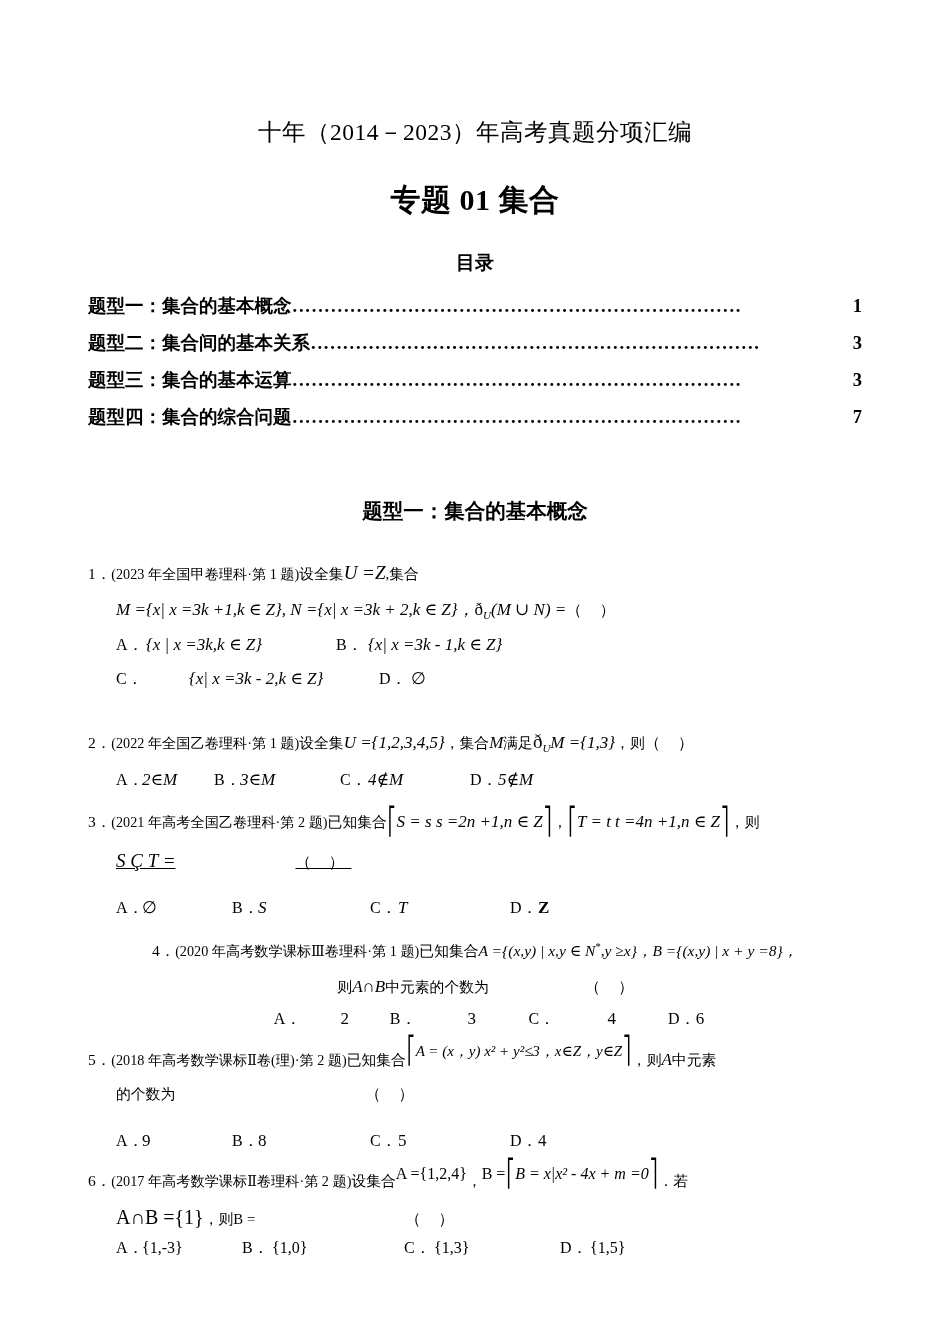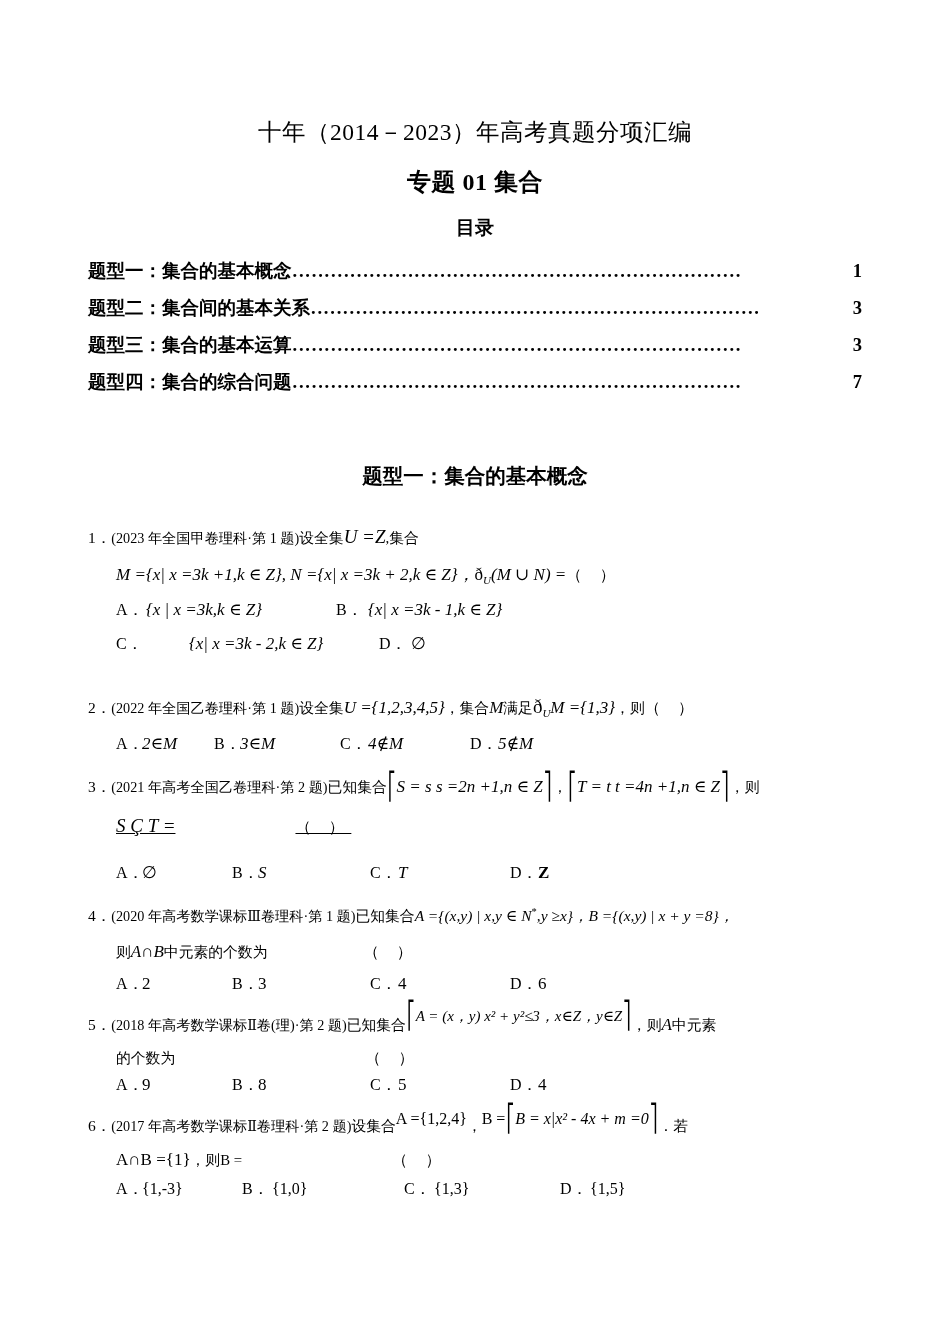--- a/index.html
+++ b/index.html
@@ -29,23 +29,23 @@
     font-weight: normal;
     font-size: 23.5px;
     letter-spacing: 0.5px;
     margin: 0;
     padding-top: 118px;
     line-height: 1.2;
   }
   .doc-subtitle {
     text-align: center;
     font-weight: bold;
-    font-size: 24px;
+    font-size: 30px;
     letter-spacing: 0.5px;
-    margin: 0;
+    margin: 14px;
     padding-top: 22px;
     line-height: 1.2;
   }
   .toc-heading {
     text-align: center;
     font-weight: bold;
     font-size: 19px;
     margin: 0;
     padding-top: 20px;
     line-height: 1.2;
@@ -240,50 +240,50 @@
         <span class="qnum">3．</span><span class="src">(2021 年高考全国乙卷理科·第 2 题)</span><span class="cn">已知集合</span><span class="nowrap"><span class="brk">⎡</span><span class="mi">S = s s =2n +1,n ∈ Z</span><span class="brk">⎤</span></span><span class="cn">，</span><span class="nowrap"><span class="brk">⎡</span><span class="mi">T = t t =4n +1,n ∈ Z</span><span class="brk">⎤</span></span><span class="cn">，则</span>
       </div>
       <div class="qline indent" style="margin-top:14px;text-decoration:underline;">
         <span class="mi big">S Ç T =</span><span style="display:inline-block;width:120px;"></span><span class="answer-paren">（    ）</span>
       </div>
       <div class="opts" style="margin-top:22px;">
         <span class="opt" style="width:26px;"><span class="optlbl">A．</span></span><span class="opt mn" style="width:90px;">∅</span><span class="opt" style="width:26px;"><span class="optlbl">B．</span></span><span class="opt mi" style="width:112px;">S</span><span class="opt" style="width:28px;"><span class="optlbl">C．</span></span><span class="opt mi" style="width:112px;">T</span><span class="opt" style="width:28px;"><span class="optlbl">D．</span></span><span class="opt bb">Z</span>
       </div>
     </div>
 
-    <div class="q" style="margin-top:20px;">
+    <div class="q" style="margin-top:20px;text-align:center;">
       <div class="qline">
         <span class="qnum">4．</span><span class="src">(2020 年高考数学课标Ⅲ卷理科·第 1 题)</span><span class="cn">已知集合</span><span class="mi" style="font-size:15.5px;">A ={(x,y) | x,y ∈ N</span><span class="sup">*</span><span class="mi" style="font-size:15.5px;">,y ≥x}，</span><span class="mi" style="font-size:15.5px;">B ={(x,y) | x + y =8}，</span>
       </div>
       <div class="qline indent" style="margin-top:14px;">
         <span class="cn">则</span><span class="mi">A∩B</span><span class="cn">中元素的个数为</span><span style="display:inline-block;width:96px;"></span><span class="answer-paren">（    ）</span>
       </div>
       <div class="opts" style="margin-top:8px;">
         <span class="opt" style="width:26px;"><span class="optlbl">A．</span></span><span class="opt mn" style="width:90px;">2</span><span class="opt" style="width:26px;"><span class="optlbl">B．</span></span><span class="opt mn" style="width:112px;">3</span><span class="opt" style="width:28px;"><span class="optlbl">C．</span></span><span class="opt mn" style="width:112px;">4</span><span class="opt" style="width:28px;"><span class="optlbl">D．</span></span><span class="opt mn">6</span>
       </div>
     </div>
 
     <div class="q" style="margin-top:18px;">
       <div class="qline">
         <span class="qnum">5．</span><span class="src">(2018 年高考数学课标Ⅱ卷(理)·第 2 题)</span><span class="cn">已知集合</span><span class="raise nowrap"><span class="brk">⎡</span><span class="mi" style="font-size:15px;">A = (x，y) x² + y²≤3，x∈Z，y∈Z</span><span class="brk">⎤</span></span><span class="cn">，则</span><span class="mi">A</span><span class="cn">中元素</span>
       </div>
       <div class="qline indent" style="margin-top:12px;">
         <span class="cn">的个数为</span><span style="display:inline-block;width:190px;"></span><span class="answer-paren">（    ）</span>
       </div>
-      <div class="opts" style="margin-top:4px;">
+      <div class="opts" style="margin-top:24px;">
         <span class="opt" style="width:26px;"><span class="optlbl">A．</span></span><span class="opt mn" style="width:90px;">9</span><span class="opt" style="width:26px;"><span class="optlbl">B．</span></span><span class="opt mn" style="width:112px;">8</span><span class="opt" style="width:28px;"><span class="optlbl">C．</span></span><span class="opt mn" style="width:112px;">5</span><span class="opt" style="width:28px;"><span class="optlbl">D．</span></span><span class="opt mn">4</span>
       </div>
     </div>
 
     <div class="q" style="margin-top:18px;">
       <div class="qline">
         <span class="qnum">6．</span><span class="src">(2017 年高考数学课标Ⅱ卷理科·第 2 题)</span><span class="cn">设集合</span><span class="raise-sm nowrap"><span class="mn" style="font-size:16px;">A ={1,2,4}</span></span><span class="cn">，</span><span class="raise-sm nowrap"><span class="mn" style="font-size:16px;">B =</span><span class="brk">⎡</span><span class="mi" style="font-size:16px;">B = x|x² - 4x + m =0</span><span class="brk">⎤</span></span><span class="cn">．若</span>
       </div>
       <div class="qline indent" style="margin-top:12px;">
-        <span class="mn" style="font-size:17px;">A∩B ={1}</span><span class="cn">，则B =</span><span style="display:inline-block;width:150px;"></span><span class="answer-paren">（    ）</span>
+        <span class="mn" style="font-size:20px;">A∩B ={1}</span><span class="cn">，则B =</span><span style="display:inline-block;width:150px;"></span><span class="answer-paren">（    ）</span>
       </div>
       <div class="opts" style="margin-top:6px;">
         <span class="opt" style="width:26px;"><span class="optlbl">A．</span></span><span class="opt mn" style="width:100px;font-size:16px;">{1,-3}</span><span class="opt" style="width:30px;"><span class="optlbl">B．</span></span><span class="opt mn" style="width:132px;font-size:16px;">{1,0}</span><span class="opt" style="width:30px;"><span class="optlbl">C．</span></span><span class="opt mn" style="width:126px;font-size:16px;">{1,3}</span><span class="opt" style="width:30px;"><span class="optlbl">D．</span></span><span class="opt mn" style="font-size:16px;">{1,5}</span>
       </div>
     </div>
 
   </div>
 </div>
 
 </body></html>

